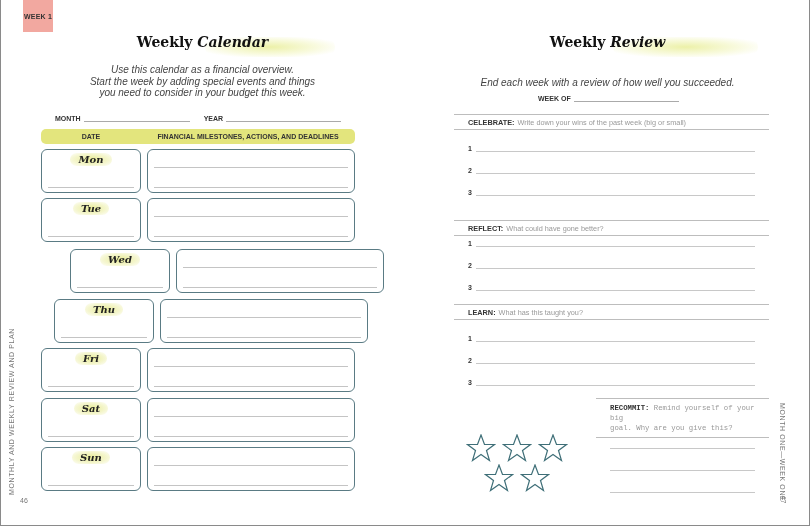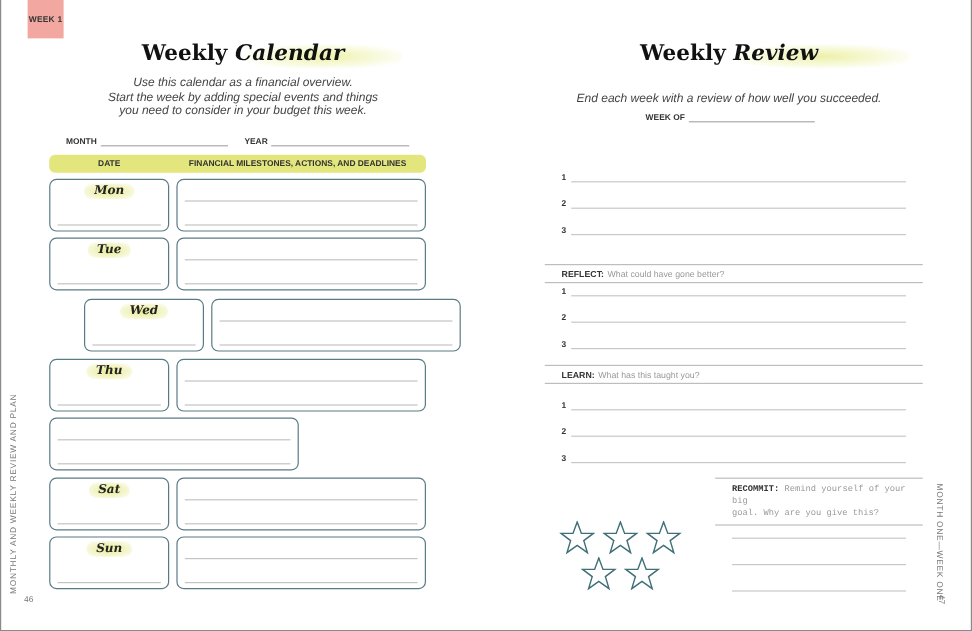--- a/index.html
+++ b/index.html
@@ -3,21 +3,21 @@
 <meta charset="utf-8">
 <style>
   * { box-sizing: border-box; margin: 0; padding: 0; }
   body { width: 810px; height: 526px; background: #fff; font-family: "Liberation Sans", sans-serif; color: #333; overflow: hidden; position: relative; }
   .frame { position: absolute; inset: 0; border: 1px solid #8a8a8a; border-top: none; }
   .spread { position: absolute; inset: 0; display: flex; }
   .page { position: relative; width: 405px; height: 526px; }
 
   .week-tab { position: absolute; left: 23px; top: 0; width: 30px; height: 32px; background: #f2a8a0; font-size: 7px; font-weight: bold; color: #333; display: flex; align-items: center; justify-content: center; letter-spacing: 0.2px; }
 
-  .title { position: absolute; top: 34px; left: 0; right: 0; text-align: center; font-family: "DejaVu Serif", serif; font-size: 18px; font-weight: bold; color: #111; }
+  .title { position: absolute; top: 34px; left: 0; right: 0; text-align: center; font-family: "DejaVu Serif", serif; font-size: 14px; font-weight: bold; color: #111; }
   .title .accent { font-style: italic; position: relative; z-index: 1; }
   .title .glow { position: absolute; z-index: 0; height: 20px; border-radius: 10px; background: radial-gradient(ellipse at center, rgba(230,236,140,0.75) 0%, rgba(240,244,180,0.45) 50%, rgba(255,255,255,0) 80%); }
 
   .subtitle { position: absolute; left: 0; right: 0; text-align: center; font-style: italic; font-size: 10px; line-height: 11.5px; color: #444; }
 
   
   .meta-row { position: absolute; top: 115px; left: 55px; font-size: 7px; font-weight: bold; color: #333; display: flex; align-items: flex-end; }
   .meta-row .rule { display: inline-block; border-bottom: 0.7px solid #aaa; height: 1px; margin-left: 3px; }
   .header-bar { position: absolute; top: 129px; left: 41px; width: 314px; height: 15px; background: #e3e57d; border-radius: 5px; display: flex; align-items: center; font-size: 7px; font-weight: bold; color: #333; }
   .header-bar .h-date { width: 100px; text-align: center; }
@@ -108,32 +108,36 @@
       <div class="day-box">
         <div class="day-label"><span>Wed</span></div>
         <div class="dotline" style="top:37px;"></div>
       </div>
       <div class="fin-box">
         <div class="dotline" style="top:17px;"></div>
         <div class="dotline" style="top:37px;"></div>
       </div>
     </div>
 
-    <div class="day-row" style="top:299px;">
+    <div class="day-row" style="top:299px;margin-left:13px;">
       <div class="day-box">
         <div class="day-label"><span>Thu</span></div>
         <div class="dotline" style="top:37px;"></div>
       </div>
       <div class="fin-box">
         <div class="dotline" style="top:17px;"></div>
         <div class="dotline" style="top:37px;"></div>
       </div>
     </div>
 
     <div class="day-row" style="top:348px;">
+      <div class="day-box">
+        <div class="day-label"><span>Fri</span></div>
+        <div class="dotline" style="top:37px;"></div>
+      </div>
       <div class="fin-box">
         <div class="dotline" style="top:17px;"></div>
         <div class="dotline" style="top:37px;"></div>
       </div>
     </div>
 
     <div class="day-row" style="top:398px;">
       <div class="day-box">
         <div class="day-label"><span>Sat</span></div>
         <div class="dotline" style="top:37px;"></div>
@@ -166,20 +170,24 @@
       <span class="accent">Review</span>
     </div>
 
     <div class="subtitle" style="top:77px;">End each week with a review of how well you succeeded.</div>
 
     <div class="weekof">
       <span>WEEK OF</span>
       <span class="rule"></span>
     </div>
 
+    <div class="section-head" style="top:114px;">
+      <b>CELEBRATE:</b>
+      <span>Write down your wins of the past week (big or small)</span>
+    </div>
     <div class="num-line" style="top:145px;">
         <span>1</span>
         <span class="rule"></span>
       </div>
     <div class="num-line" style="top:167px;">
         <span>2</span>
         <span class="rule"></span>
       </div>
     <div class="num-line" style="top:189px;">
         <span>3</span>

